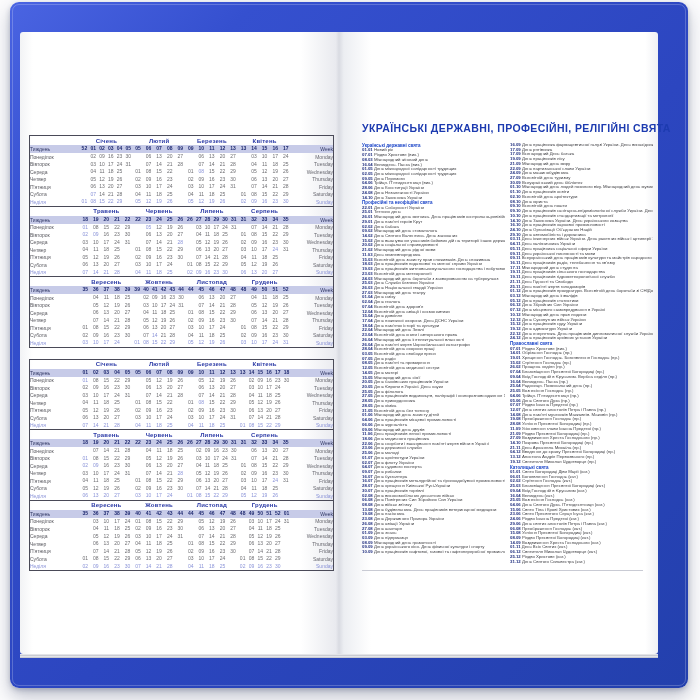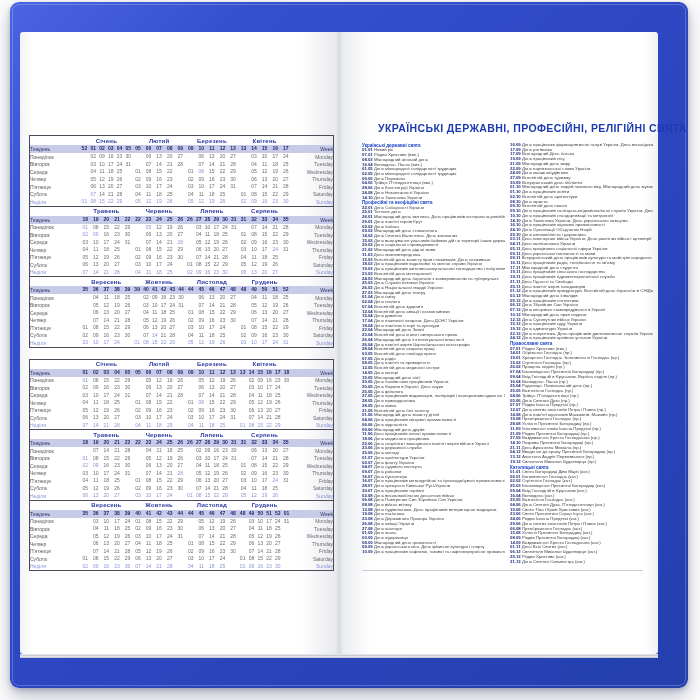--- a/index.html
+++ b/index.html
@@ -27,21 +27,21 @@
   tr.bandrow td{background:#c7cbe8;height:8px;}
   tr.bandrow .wklbl{font-size:5px;color:#333a66;}
   .num-grid{display:grid;width:100%;}
   .num-grid span{font-size:5px;text-align:center;color:#6e6e72;line-height:7.5px;}
   tr.bandrow .num-grid span{color:#1f2a70;font-weight:bold;}
   .num-grid span.hl{color:#8a93d8;}
   tr.sunrow td.lblu,tr.sunrow td.lble{color:#8a93d8;}
   tr.sunrow .num-grid span{color:#8a93d8;}
   .calgroup{border:1px solid #4a4a58;margin-top:-1px;}
   
-  .hol-title{font-size:10.5px;font-weight:bold;color:#1d3bb0;text-align:center;letter-spacing:.4px;margin-bottom:9px;white-space:nowrap;margin-left:16px;}
+  .hol-title{font-size:10.5px;font-weight:bold;color:#1d3bb0;text-align:center;letter-spacing:.4px;margin-bottom:9px;white-space:nowrap;}
   .hol-cols{display:flex;gap:5px;}
   .hol-col{flex:1;min-width:0;}
   .hitem{font-size:4.3px;line-height:4.72px;white-space:nowrap;overflow:hidden;color:#3f3f43;}
   .hitem .d{font-weight:bold;color:#1e2d7e;}
   .hhead{font-size:4.5px;line-height:5.4px;font-weight:bold;color:#1c46c8;white-space:nowrap;overflow:hidden;}
   .rule{height:1px;background:#c9cbd4;margin-top:6px;margin-right:10px;}
 </style>
 </head>
 <body>
 

